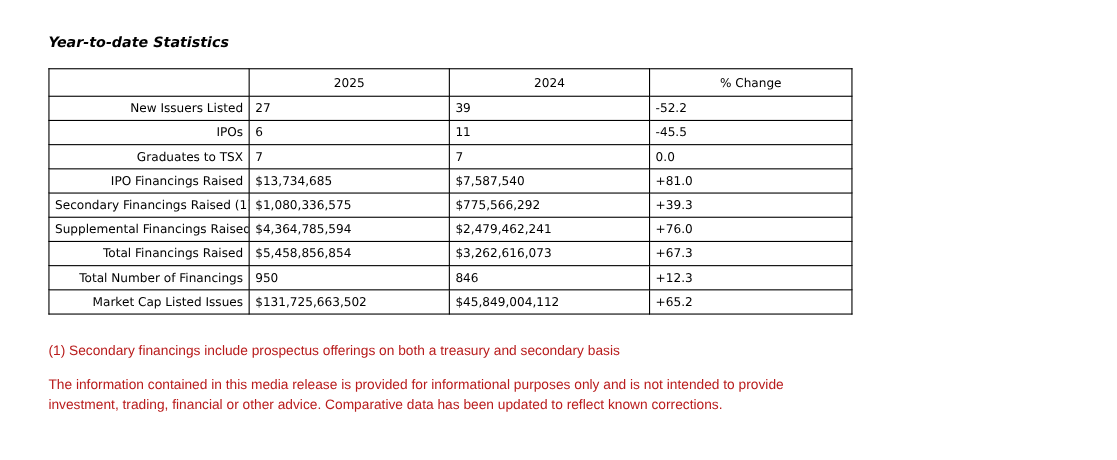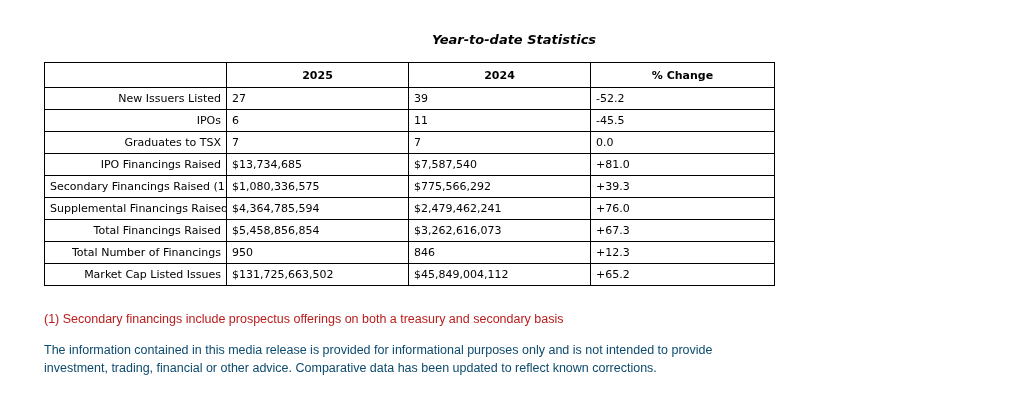--- a/index.html
+++ b/index.html
@@ -18,21 +18,20 @@
     color: #000000;
   }
   .title {
     font-family: "DejaVu Sans", sans-serif;
     font-size: 13px;
     font-weight: bold;
     font-style: italic;
     color: #000000;
     margin: 0 0 15px 0;
     letter-spacing: 0px;
-    text-align: center;
   }
   table.stats {
     border-collapse: collapse;
     table-layout: fixed;
     width: 730px;
     font-family: "DejaVu Sans", sans-serif;
     font-size: 11px;
     color: #000000;
   }
   table.stats col.c1 { width: 182px; }
@@ -40,38 +39,38 @@
   table.stats col.c3 { width: 182px; }
   table.stats col.c4 { width: 184px; }
   table.stats th, table.stats td {
     border: 1px solid #000000;
     padding: 0 5px;
     overflow: hidden;
     white-space: nowrap;
   }
   table.stats th {
     height: 24px;
-    font-weight: bold;
+    font-weight: normal;
     text-align: center;
   }
   table.stats td {
     height: 21px;
   }
   td.label { text-align: right; }
   td.num   { text-align: left; }
   .note1 {
     font-family: "Liberation Sans", sans-serif;
     font-size: 12.5px;
     color: #b91c1c;
     margin: 26px 0 0 0;
   }
   .disclaimer {
     font-family: "Liberation Sans", sans-serif;
     font-size: 12.5px;
-    color: #0c4a6e;
+    color: #b91c1c;
     margin: 15px 0 0 0;
     width: 692px;
     line-height: 18px;
   }
 </style>
 </head>
 <body>
 
 <div class="page">
 

